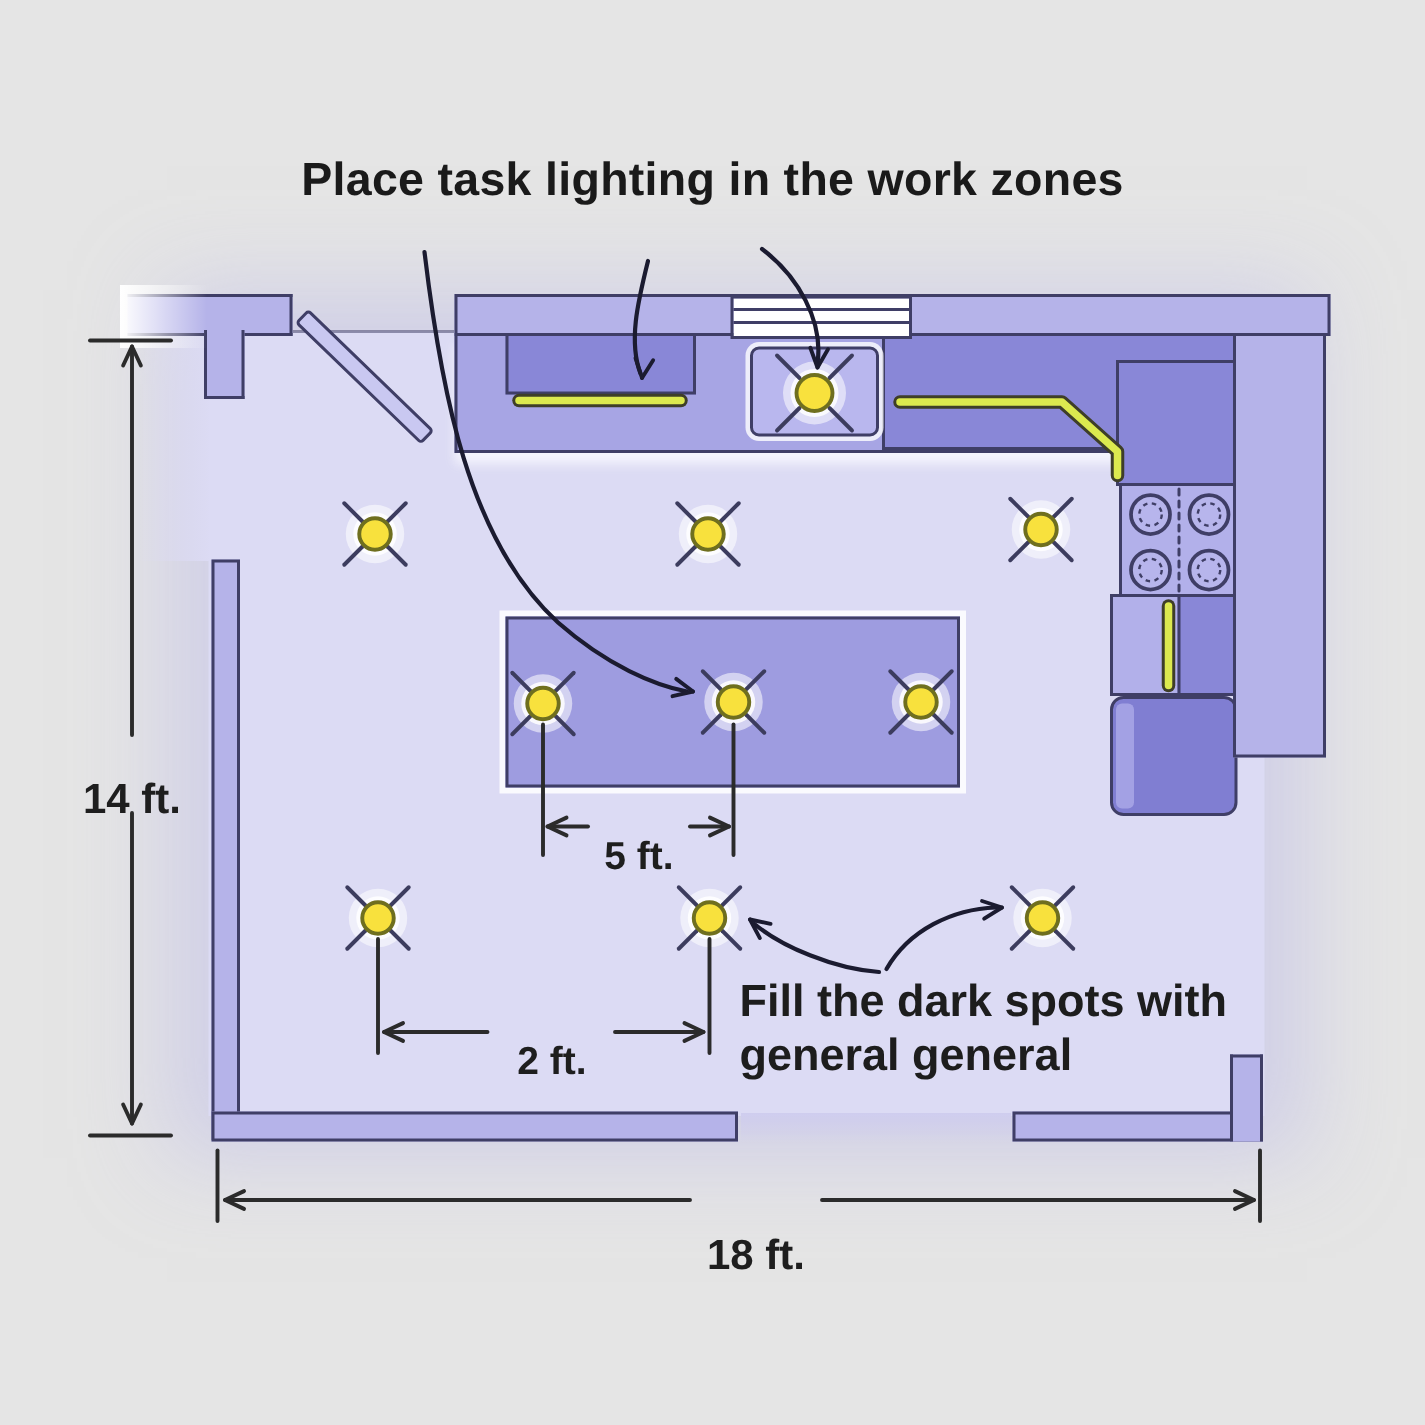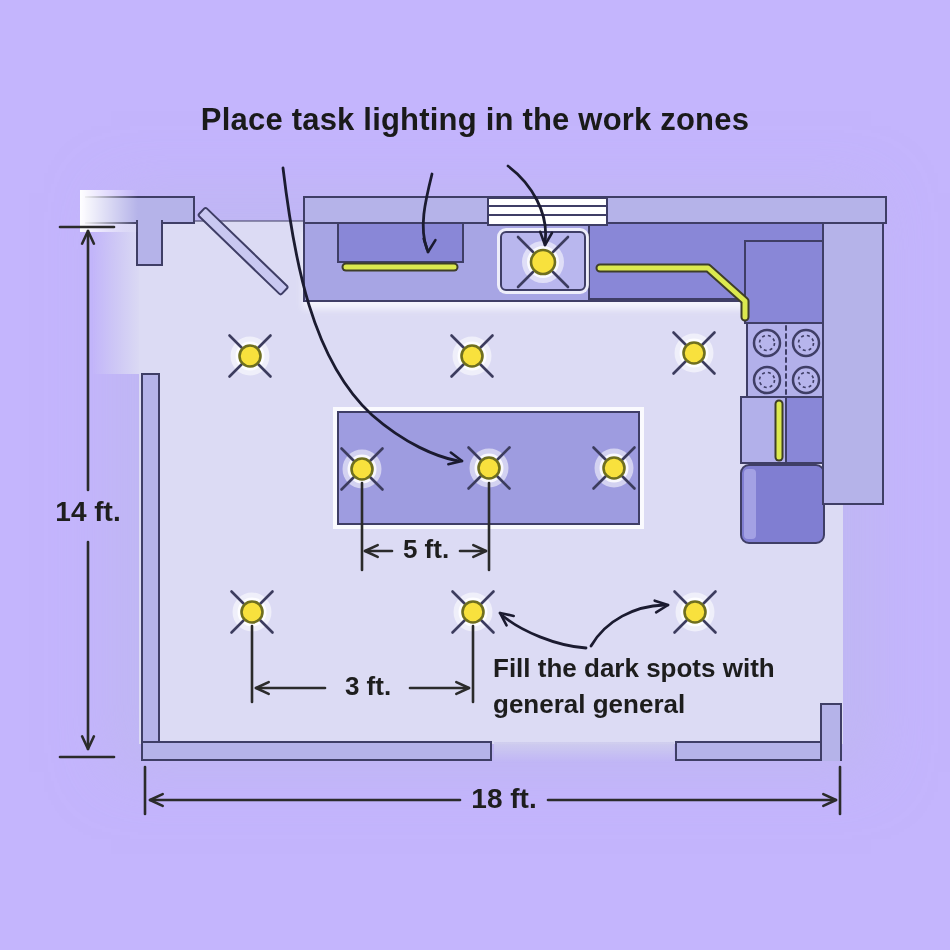--- a/index.html
+++ b/index.html
@@ -1,34 +1,34 @@
 <!DOCTYPE html>
 <html><head>
 <meta charset="utf-8">
 <style>
   html,body{margin:0;padding:0;background:#ffffff;}
   .canvas{
-    position:relative;width:950px;height:950px;background:#c4b5fd;overflow:hidden;
+    position:relative;width:950px;height:950px;background:#e5e5e5;overflow:hidden;
     font-family:"Liberation Sans", sans-serif;
   }
   .abs{position:absolute;}
   
   .title{
     left:0;top:102px;width:950px;text-align:center;
     font-size:31px;font-weight:700;color:#1a1a1a;letter-spacing:.2px;z-index:7;
   }
   .fill-note{
     left:493px;top:650px;width:420px;
-    font-size:26px;font-weight:700;color:#1d1d1d;line-height:36px;z-index:7;
+    font-size:30px;font-weight:700;color:#1d1d1d;line-height:36px;z-index:7;
   }
   .dim-label{
-    font-size:26px;font-weight:700;color:#1e1e1e;text-align:center;z-index:7;
+    font-size:26px;font-weight:700;color:#1e1e1e;text-align:center;z-index:7;margin-top:21px;
   }
   .lbl-14{left:36px;top:496px;width:104px;font-size:28px;}
-  .lbl-18{left:452px;top:783px;width:104px;font-size:28px;}
+  .lbl-18{left:452px;top:800px;width:104px;font-size:28px;}
   .lbl-6{left:318px;top:671px;width:100px;}
   .lbl-4{left:376px;top:534px;width:100px;}
   
   .floor{
     left:139px;top:221px;width:704px;height:523px;background:#dcdbf4;z-index:1;
     box-shadow:0 0 55px 28px rgba(188,186,234,.5);
   }
   .floor-ext-left{
     left:92px;top:224px;width:50px;height:150px;z-index:1;
     background:linear-gradient(to right, rgba(220,219,244,0), #dcdbf4);
@@ -273,15 +273,15 @@
       <line x1="486" y1="551" x2="473.3116909814869" y2="556.9166556643698" stroke="#2b2b2b" stroke-width="2.6" stroke-linecap="round"></line>
     </svg>
 
   <div class="abs fill-note">
     <div>Fill the dark spots with</div>
     <div>general general</div>
   </div>
 
   <div class="abs dim-label lbl-14">14 ft.</div>
   <div class="abs dim-label lbl-18">18 ft.</div>
-  <div class="abs dim-label lbl-6">3 ft.</div>
+  <div class="abs dim-label lbl-6">2 ft.</div>
   <div class="abs dim-label lbl-4">5 ft.</div>
 </div>
 
 </body></html>

